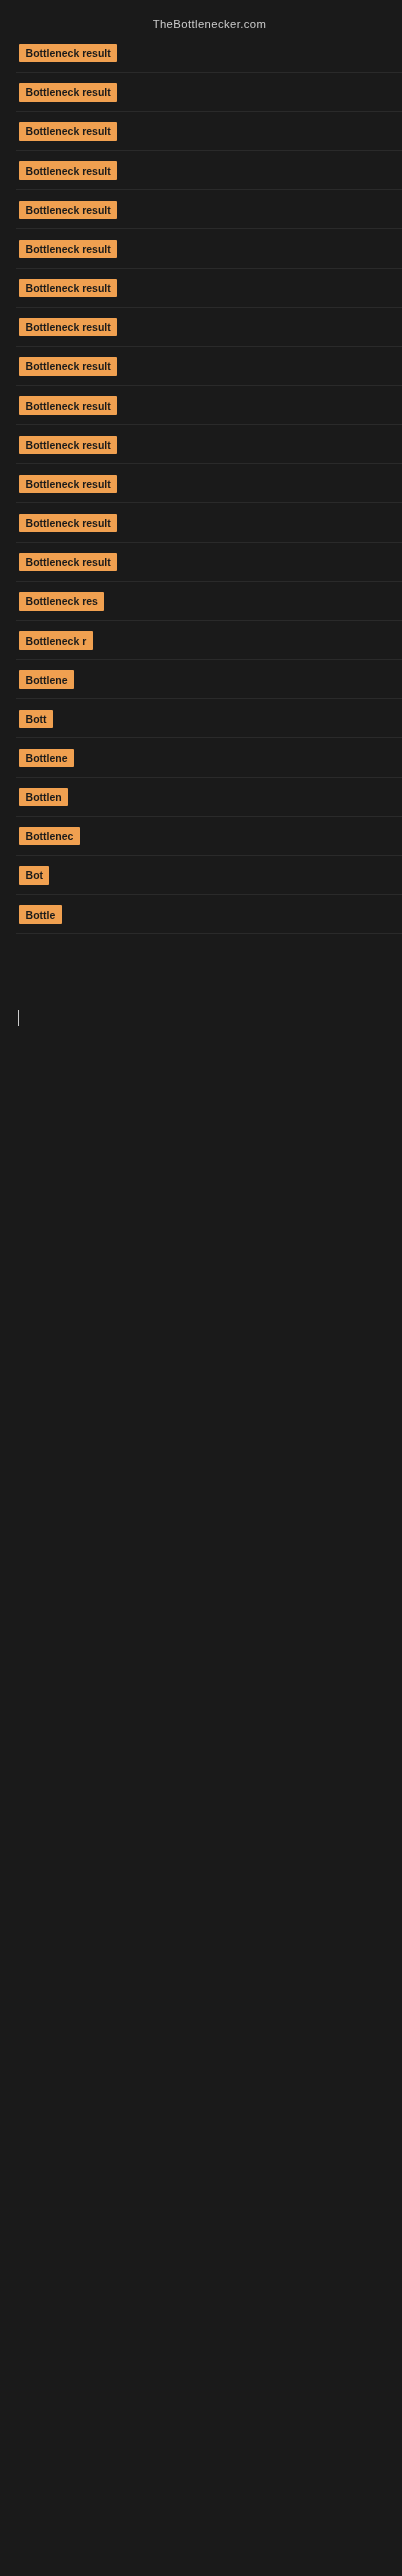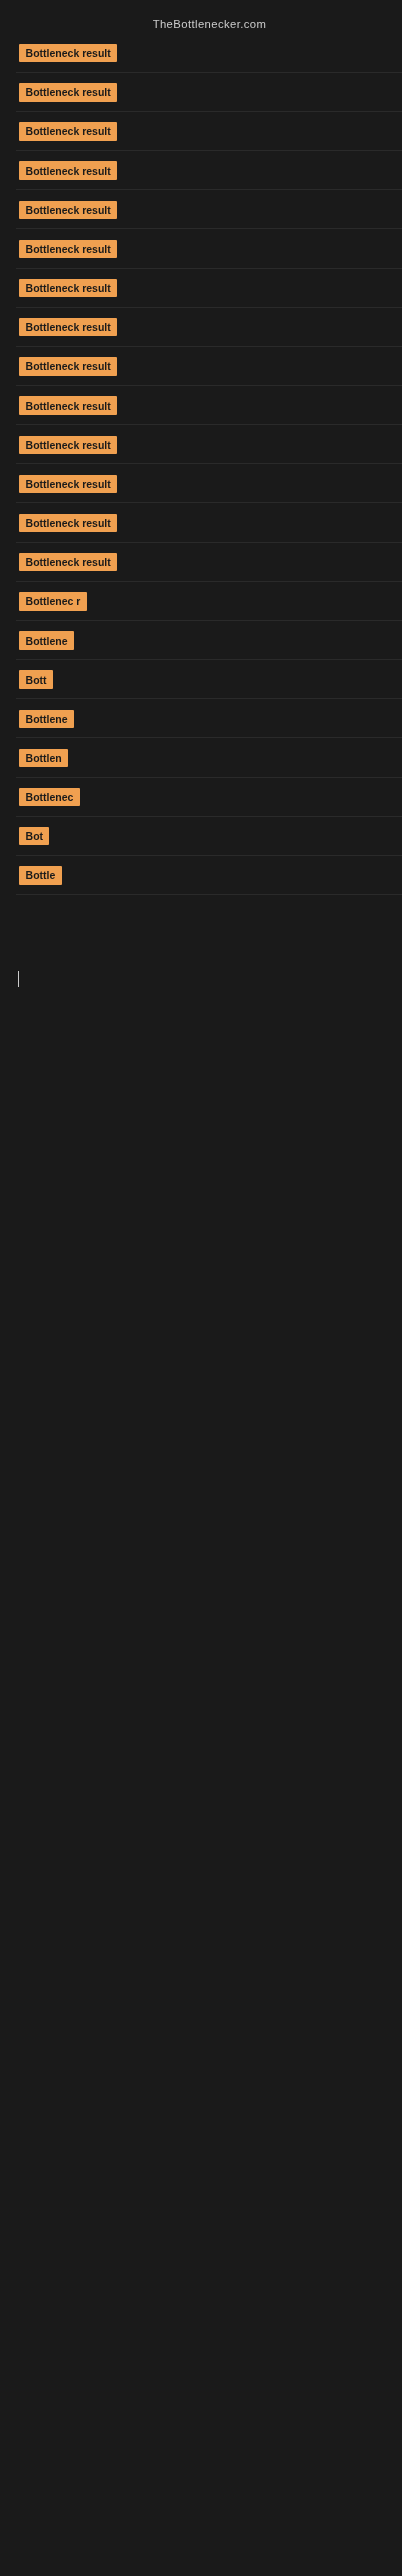--- a/index.html
+++ b/index.html
@@ -81,21 +81,22 @@
     <div class="row"><span class="bottleneck-item">Bottleneck result</span></div>
     <div class="row"><span class="bottleneck-item">Bottleneck result</span></div>
     <div class="row"><span class="bottleneck-item">Bottleneck result</span></div>
     <div class="row"><span class="bottleneck-item">Bottleneck result</span></div>
     <div class="row"><span class="bottleneck-item">Bottleneck result</span></div>
     <div class="row"><span class="bottleneck-item">Bottleneck result</span></div>
     <div class="row"><span class="bottleneck-item">Bottleneck result</span></div>
     <div class="row"><span class="bottleneck-item">Bottleneck result</span></div>
     <div class="row"><span class="bottleneck-item">Bottleneck result</span></div>
     <div class="row"><span class="bottleneck-item">Bottleneck result</span></div>
-    <div class="row"><span class="bottleneck-item">Bottlenec r</span></div>
+    <div class="row"><span class="bottleneck-item">Bottleneck res</span></div>
+    <div class="row"><span class="bottleneck-item">Bottleneck r</span></div>
     <div class="row"><span class="bottleneck-item">Bottlene</span></div>
     <div class="row"><span class="bottleneck-item">Bott</span></div>
     <div class="row"><span class="bottleneck-item">Bottlene</span></div>
     <div class="row"><span class="bottleneck-item">Bottlen</span></div>
     <div class="row"><span class="bottleneck-item">Bottlenec</span></div>
     <div class="row"><span class="bottleneck-item">Bot</span></div>
     <div class="row"><span class="bottleneck-item">Bottle</span></div>
   </div>
 
 <div class="spacer"></div>

